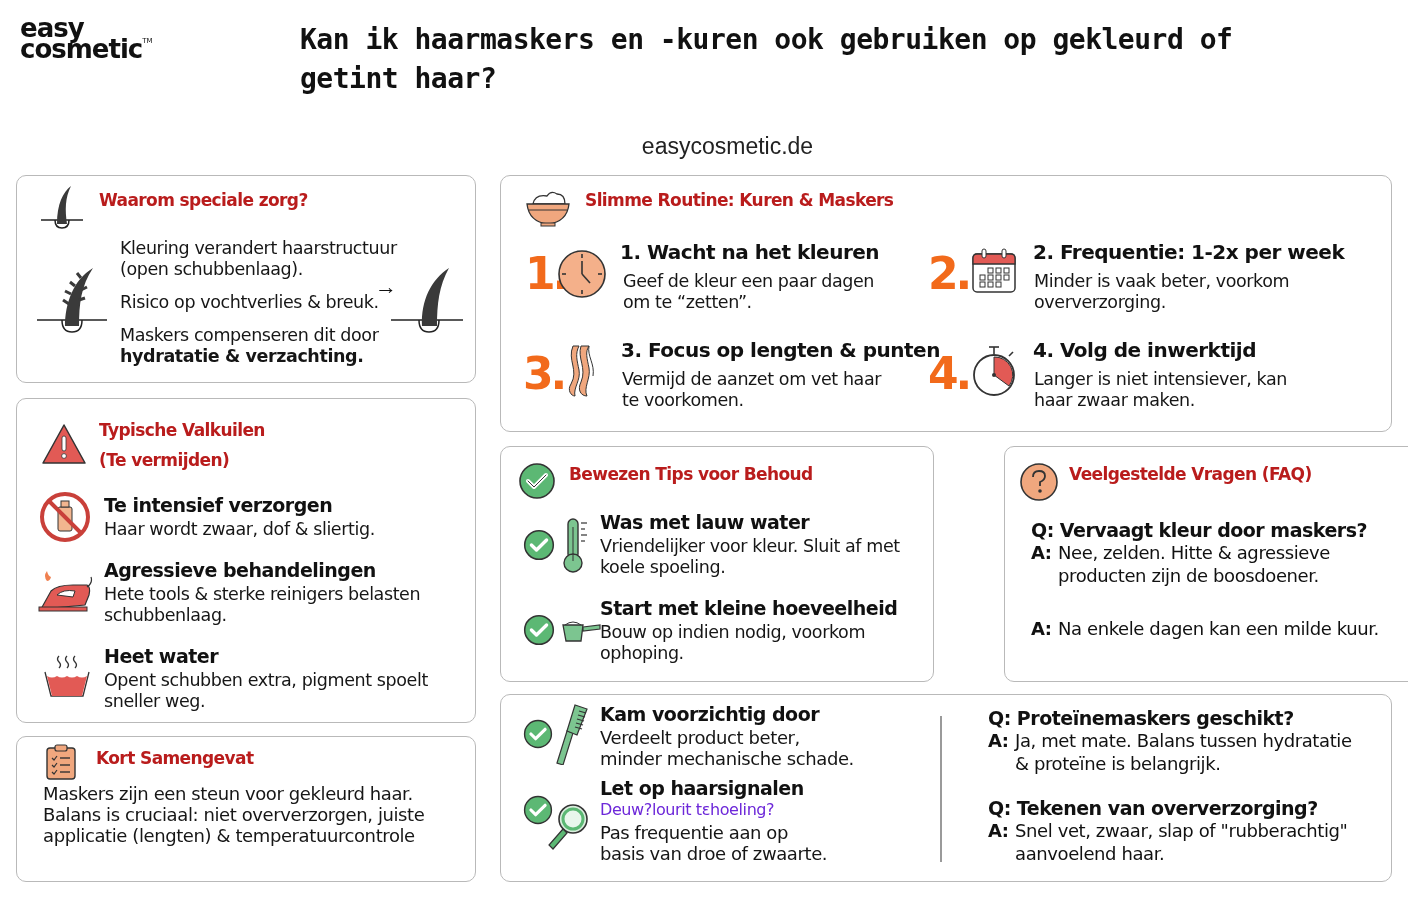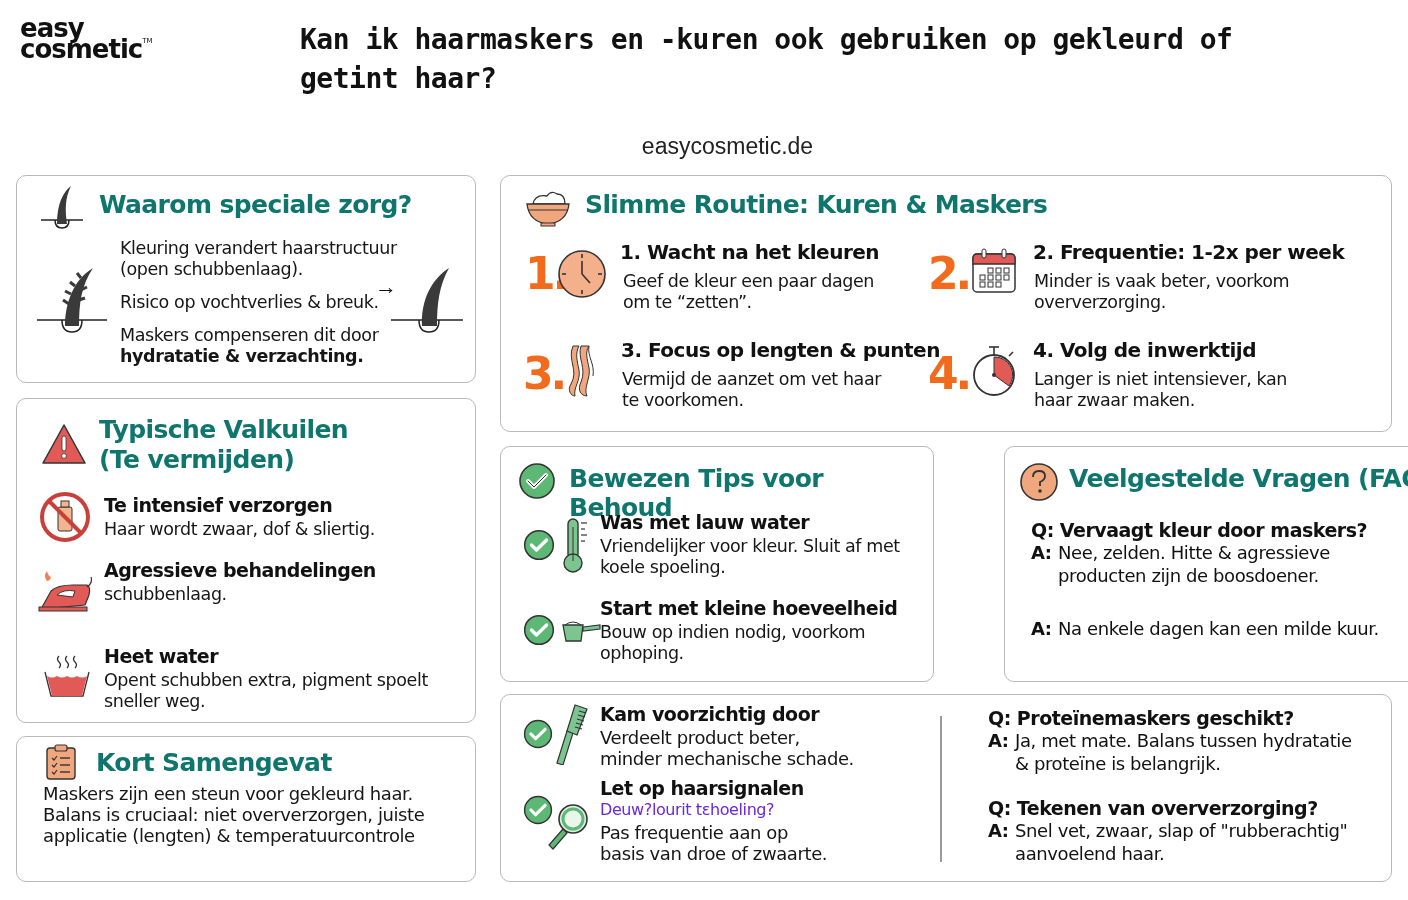--- a/index.html
+++ b/index.html
@@ -10,21 +10,21 @@
   .logo .l1 { font-size: 26px; display: block; }
   .logo .l2 { font-size: 26px; display: block; }
   .logo .tm { font-size: 7px; vertical-align: top; letter-spacing: 0; font-weight: normal; }
 
   .page-title { position: absolute; left: 300px; top: 20px; width: 960px; font-family: "DejaVu Sans Mono", monospace; font-weight: bold; font-size: 28px; line-height: 39px; color: #111; letter-spacing: -0.5px; }
 
   .site { position: absolute; left: 0; width: 1408px; top: 133px; text-align: center; font-size: 23px; color: #222; padding-left: 47px; }
 
   .card { position: absolute; border: 1.5px solid #b9b9b9; border-radius: 10px; background: #fff; }
 
-  .h2 { font-family: "DejaVu Sans", sans-serif; font-weight: bold; font-size: 25px; letter-spacing: -0.6px; color: #0f766e; }
+  .h2 { font-family: "DejaVu Sans", sans-serif; font-weight: bold; font-size: 17px; letter-spacing: -0.6px; color: #b91c1c; }
   .bold { font-family: "DejaVu Sans", sans-serif; font-weight: bold; font-size: 19px; letter-spacing: -0.5px; color: #111; }
   .txt { font-family: "DejaVu Sans", sans-serif; font-size: 17.5px; line-height: 21px; letter-spacing: -0.4px; color: #161616; }
 
   .abs { position: absolute; }
   svg { display: block; }
 
   .num { font-family: "DejaVu Sans", sans-serif; font-weight: bold; font-size: 44px; color: #f26a1b; letter-spacing: -3px; }
   .divider { position: absolute; left: 940px; top: 716px; width: 2px; height: 146px; background: #9a9a9a; }
   .qa-q { font-family: "DejaVu Sans", sans-serif; font-weight: bold; font-size: 19px; letter-spacing: -0.5px; }
   .qa-a { font-family: "DejaVu Sans", sans-serif; font-size: 18px; line-height: 23px; letter-spacing: -0.4px; position: relative; padding-left: 27px; }
@@ -106,20 +106,21 @@
       <svg width="56" height="46" viewBox="0 0 56 46">
           <path d="M10 12 q-4 -5 0 -10 q1 5 4 6 q-1 4 -4 4z" fill="#f08050"></path>
           <path d="M4 40 L14 22 Q20 16 36 16 L50 16 Q54 18 52 26 L48 36 Z" fill="#e25a55" stroke="#333" stroke-width="1.2"></path>
           <path d="M20 26 Q26 20 38 22 L36 28 Z" fill="#fff" stroke="#333" stroke-width="1"></path>
           <rect x="2" y="38" width="48" height="4" fill="#e25a55" stroke="#333" stroke-width="1"></rect>
           <path d="M50 18 q6 -4 4 -10" fill="none" stroke="#333" stroke-width="1.2"></path>
         </svg>
     </span>
     <div class="abs bold" style="left:87px;top:160px;">Agressieve behandelingen</div>
     <div class="abs txt" style="left:87px;top:185px;">
+      <div>Hete tools &amp; sterke reinigers belasten</div>
       <div>schubbenlaag.</div>
     </div>
   </div>
 
   <div>
     <span class="abs" style="left:26px;top:255px;">
       <svg width="48" height="44" viewBox="0 0 48 44">
           <path d="M16 2 q-3 3 0 6 q3 3 0 6 M24 2 q-3 3 0 6 q3 3 0 6 M32 2 q-3 3 0 6 q3 3 0 6" fill="none" stroke="#333" stroke-width="1.3"></path>
           <path d="M2 18 L8 42 L40 42 L46 18" fill="none" stroke="#333" stroke-width="1.3"></path>
           <path d="M4 22 q5 3 10 0 q5 3 10 0 q5 3 10 0 q5 3 10 0 L39 42 L9 42 Z" fill="#e25a55"></path>

